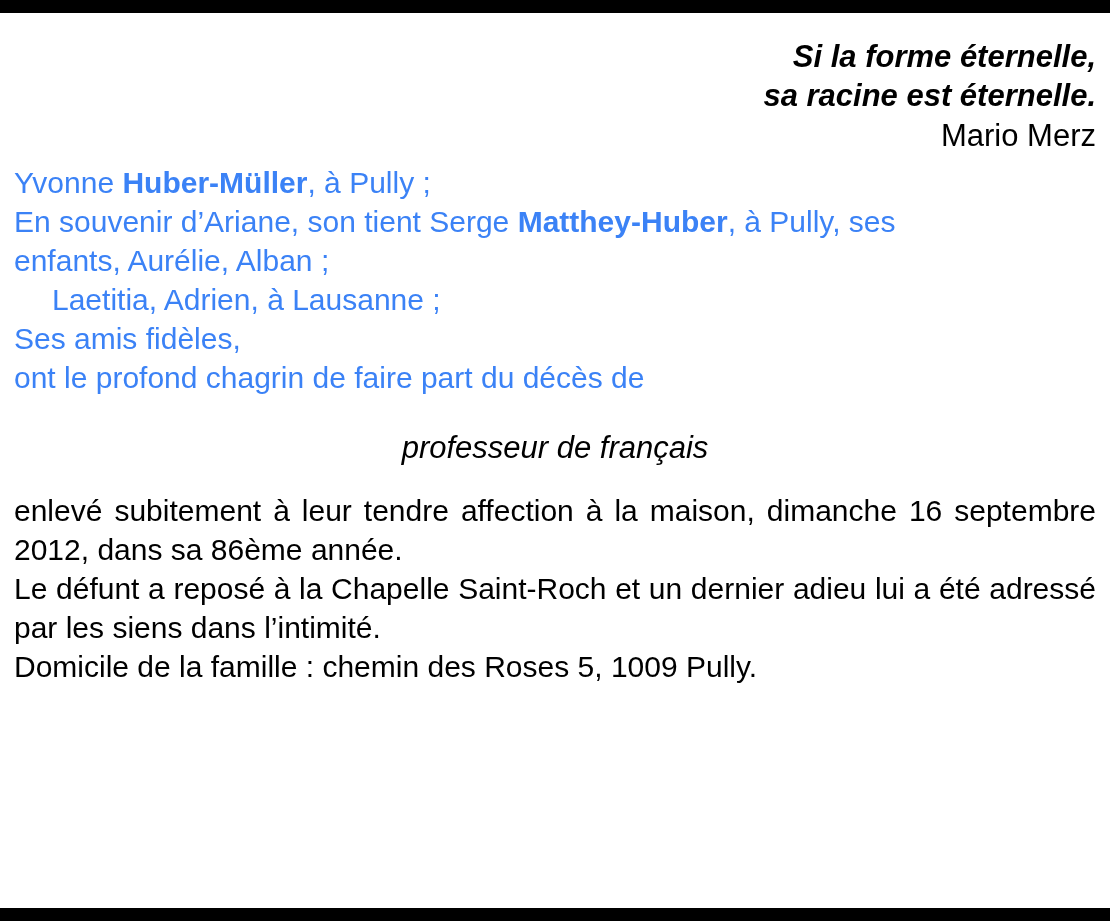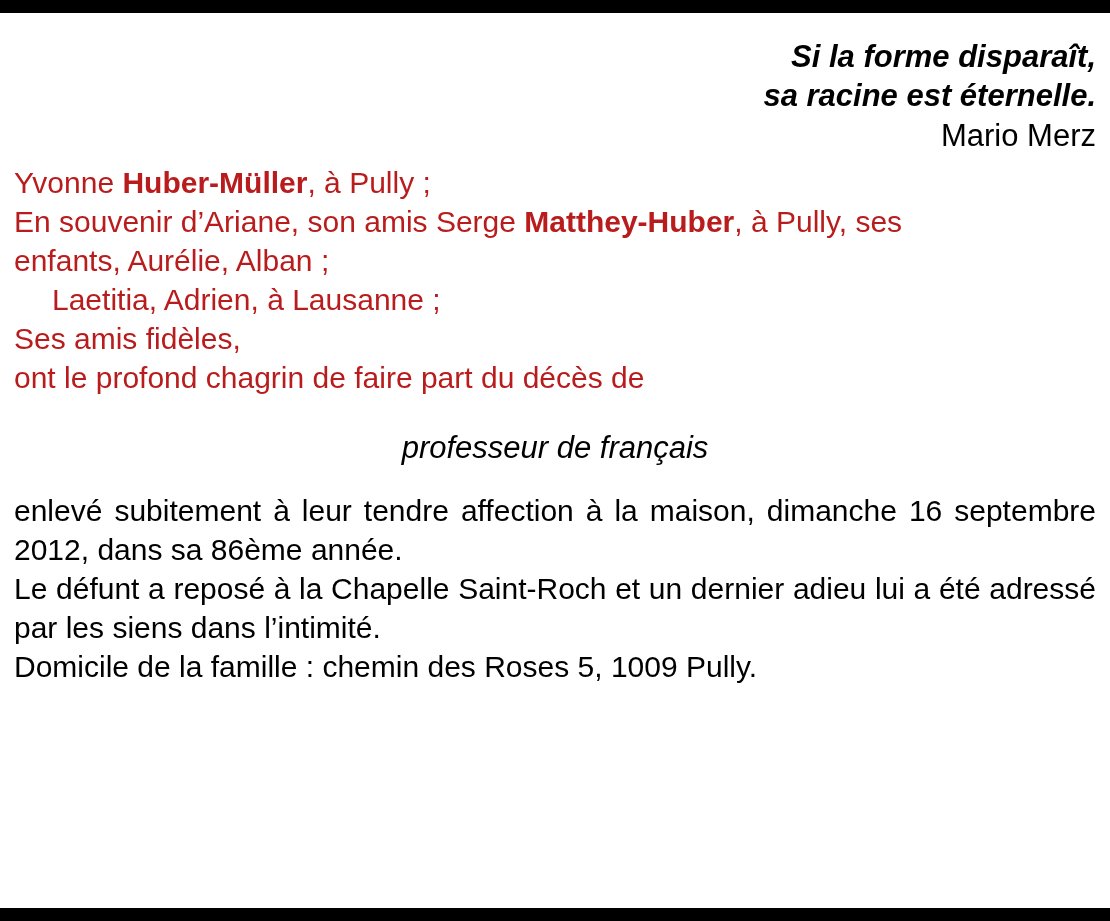--- a/index.html
+++ b/index.html
@@ -40,21 +40,21 @@
   .epigraph .author {
     font-style: normal;
     font-weight: 400;
   }
 
   
   .family {
     margin-top: 8px;
     font-size: 30px;
     line-height: 1.3;
-    color: #b91c1c;
+    color: #3b82f6;
   }
   .family .line {
     white-space: pre-wrap;
   }
   .family .indent {
     padding-left: 38px;
   }
   .family b {
     font-weight: 700;
   }
@@ -99,28 +99,28 @@
     line-height: 1.2;
   }
 </style>
 </head>
 <body>
 
 <div class="page">
   <div class="inner">
 
     <div class="epigraph">
-      <div class="quote-line">Si la forme disparaît,</div>
+      <div class="quote-line">Si la forme éternelle,</div>
       <div class="quote-line">sa racine est éternelle.</div>
       <div class="author">Mario Merz</div>
     </div>
 
     <div class="family">
       <div class="line"><span>Yvonne </span><b>Huber-Müller</b><span>, à Pully ;</span></div>
-      <div class="line"><span>En souvenir d’Ariane, son amis Serge </span><b>Matthey-Huber</b><span>, à Pully, ses</span></div>
+      <div class="line"><span>En souvenir d’Ariane, son tient Serge </span><b>Matthey-Huber</b><span>, à Pully, ses</span></div>
       <div class="line">enfants, Aurélie, Alban ;</div>
       <div class="line indent">Laetitia, Adrien, à Lausanne ;</div>
       <div class="line">Ses amis fidèles,</div>
       <div class="line">ont le profond chagrin de faire part du décès de</div>
     </div>
 
     <div class="name-block">
       <div class="deceased-role">professeur de français</div>
     </div>
 

